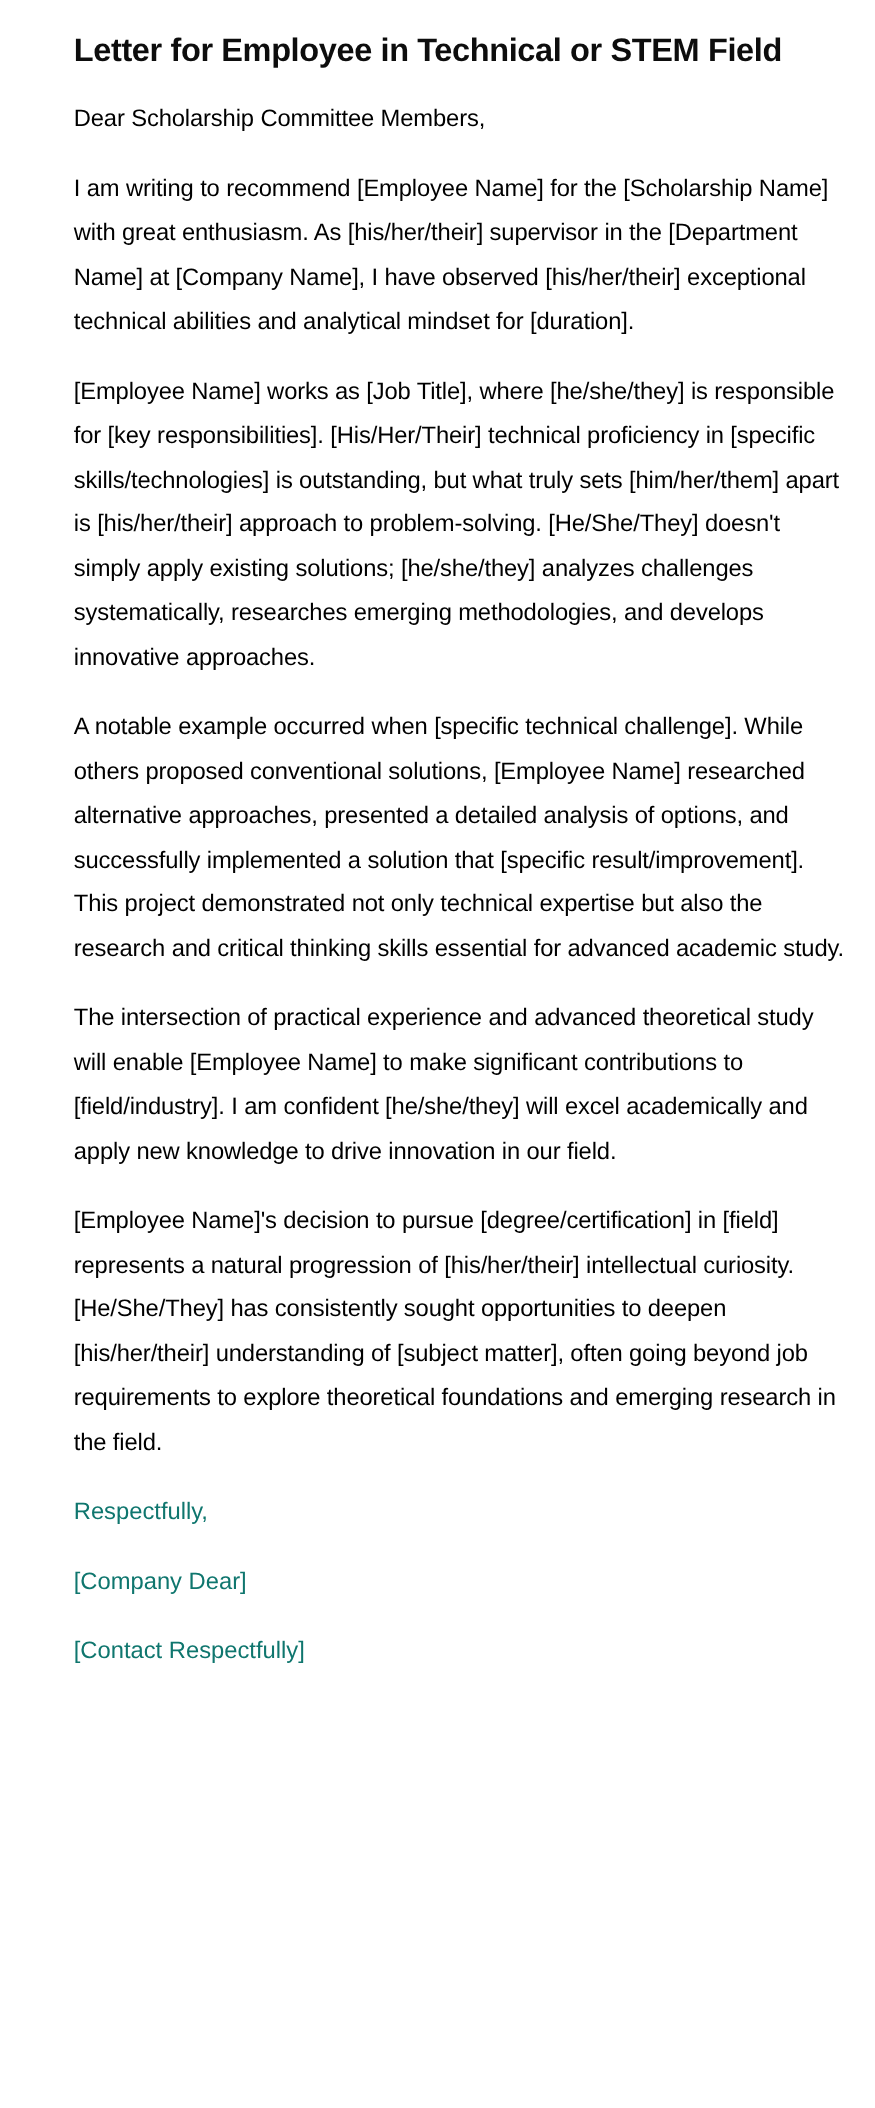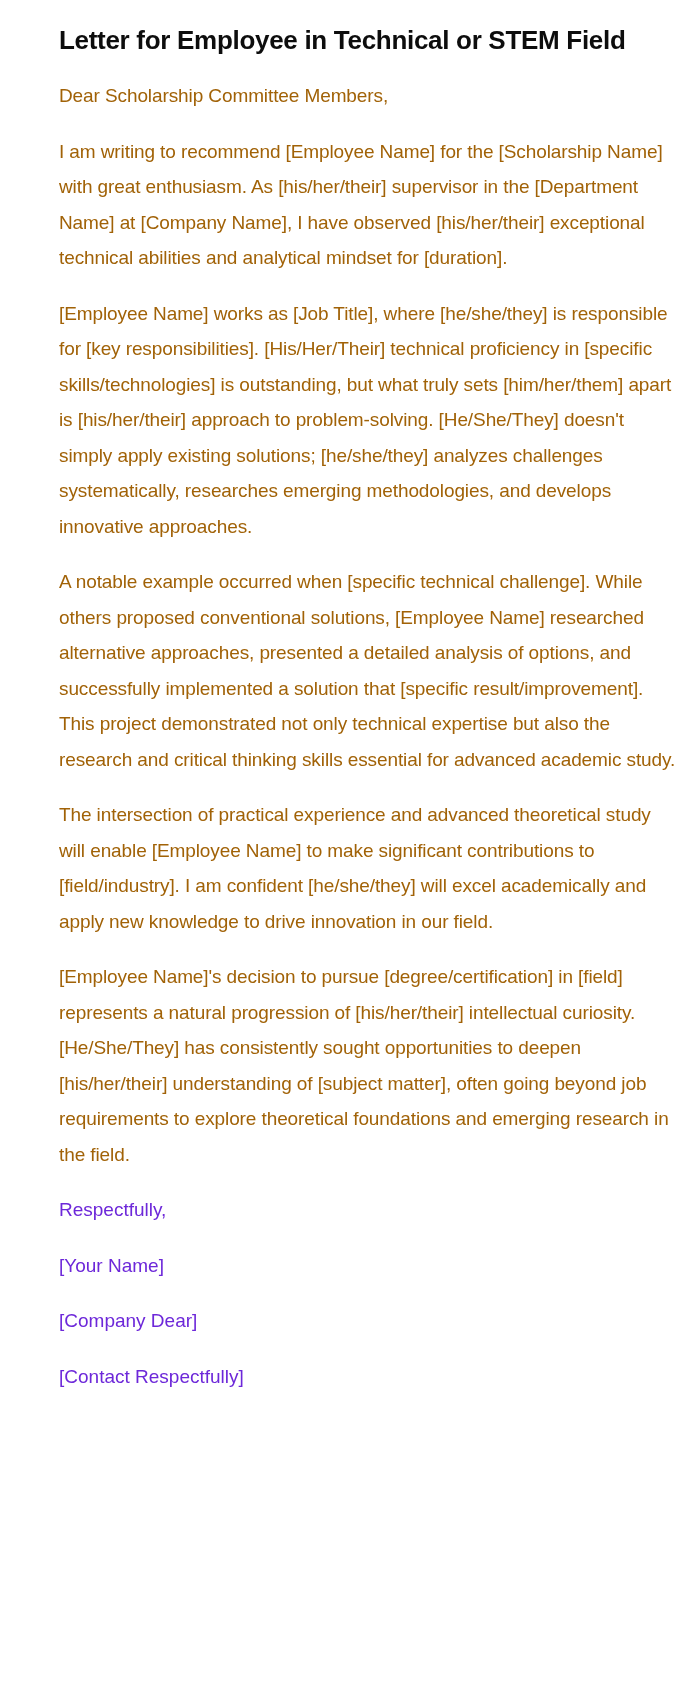--- a/index.html
+++ b/index.html
@@ -25,45 +25,44 @@
       line-height: 36px;
       margin: 0 0 20px 0;
       letter-spacing: -0.3px;
       color: #0d0d0d;
     }
     .para {
       font-size: 19px;
       line-height: 35.5px;
       margin: 0 0 20px 0;
       letter-spacing: -0.1px;
-      color: #a16207;
+      color: #000000;
     }
     .salutation {
       margin-bottom: 20px;
     }
     .closing-line {
       font-size: 19px;
       line-height: 35.5px;
       margin: 3px 0 20px 0;
-      color: #6d28d9;
+      color: #0f766e;
     }
   </style>
 </head>
 <body>
 
 <div class="page">
   <h1 class="title">Letter for Employee in Technical or STEM Field</h1>
 
   <p class="para salutation">Dear Scholarship Committee Members,</p>
 
   <p class="para">I am writing to recommend [Employee Name] for the [Scholarship Name] with great enthusiasm. As [his/her/their] supervisor in the [Department Name] at [Company Name], I have observed [his/her/their] exceptional technical abilities and analytical mindset for [duration].</p>
   <p class="para">[Employee Name] works as [Job Title], where [he/she/they] is responsible for [key responsibilities]. [His/Her/Their] technical proficiency in [specific skills/technologies] is outstanding, but what truly sets [him/her/them] apart is [his/her/their] approach to problem-solving. [He/She/They] doesn't simply apply existing solutions; [he/she/they] analyzes challenges systematically, researches emerging methodologies, and develops innovative approaches.</p>
   <p class="para">A notable example occurred when [specific technical challenge]. While others proposed conventional solutions, [Employee Name] researched alternative approaches, presented a detailed analysis of options, and successfully implemented a solution that [specific result/improvement]. This project demonstrated not only technical expertise but also the research and critical thinking skills essential for advanced academic study.</p>
   <p class="para">The intersection of practical experience and advanced theoretical study will enable [Employee Name] to make significant contributions to [field/industry]. I am confident [he/she/they] will excel academically and apply new knowledge to drive innovation in our field.</p>
   <p class="para">[Employee Name]'s decision to pursue [degree/certification] in [field] represents a natural progression of [his/her/their] intellectual curiosity. [He/She/They] has consistently sought opportunities to deepen [his/her/their] understanding of [subject matter], often going beyond job requirements to explore theoretical foundations and emerging research in the field.</p>
 
   <div class="closing">
     <p class="closing-line">Respectfully,</p>
-    <p class="closing-line">[Your Name]</p>
     <p class="closing-line">[Company Dear]</p>
     <p class="closing-line">[Contact Respectfully]</p>
   </div>
 </div>
 
 </body></html>

